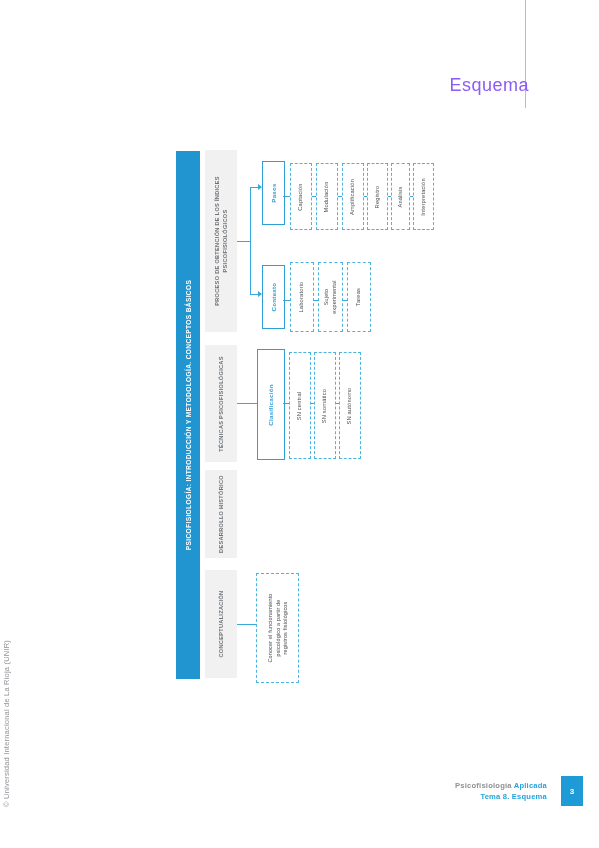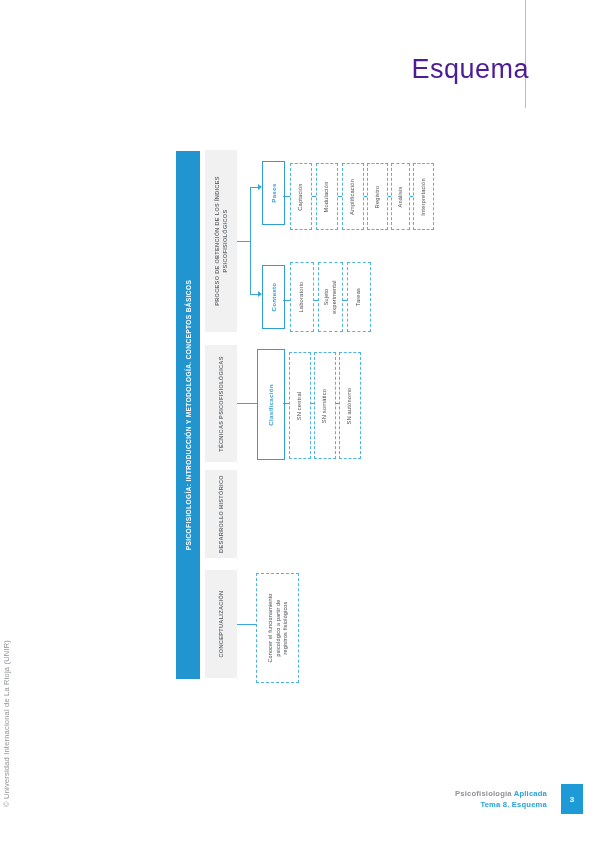--- a/index.html
+++ b/index.html
@@ -1,21 +1,21 @@
 <!DOCTYPE html>
 <html><head>
 <meta charset="utf-8">
 <style>
   html,body{margin:0;padding:0;background:#ffffff;}
   body{width:599px;height:848px;position:relative;font-family:"Liberation Sans",sans-serif;overflow:hidden;}
 
   
   #page-title{
-    position:absolute; right:70px; top:54px;
-    font-size:27px; color:#4c1d95; letter-spacing:.5px;
+    position:absolute; right:70px; top:75px;
+    font-size:18px; color:#8b5cf6; letter-spacing:.5px;
     font-family:"Liberation Sans",sans-serif; font-weight:400;
   }
   #title-rule{
     position:absolute; left:525px; top:0px; width:1px; height:108px;
     background:#b9bcc0;
   }
 
   
   #copyright{
     position:absolute; left:2px; top:640px;
@@ -81,21 +81,21 @@
 
   
   .arrow{
     position:absolute; width:0; height:0;
     border-top:3px solid transparent;
     border-bottom:3px solid transparent;
     border-left:4px solid #3aa7da;
   }
 
   
-  #footer{position:absolute; right:16px; bottom:0px; width:300px; height:60px;}
+  #footer{position:absolute; right:16px; bottom:8px; width:300px; height:60px;}
   #footer-text{
     position:absolute; right:36px; top:0px; text-align:right; line-height:1.45;
   }
   #footer-line1{font-size:7.6px; color:#8e9195; font-weight:bold; letter-spacing:.2px;}
   #footer-line1 .accent{color:#29a3dc;}
   #footer-line2{font-size:7.6px; color:#29a3dc; font-weight:bold; letter-spacing:.2px;}
   #page-number-box{
     position:absolute; right:0px; top:-4px; width:22px; height:30px;
     background:#1e9bd7; color:#ffffff; font-size:8px; font-weight:bold;
     display:flex; align-items:center; justify-content:center;

